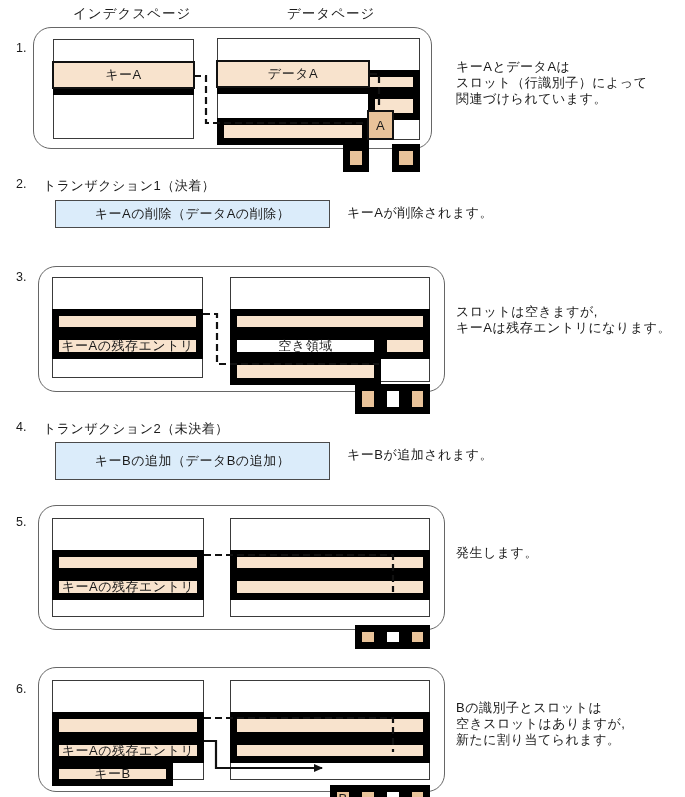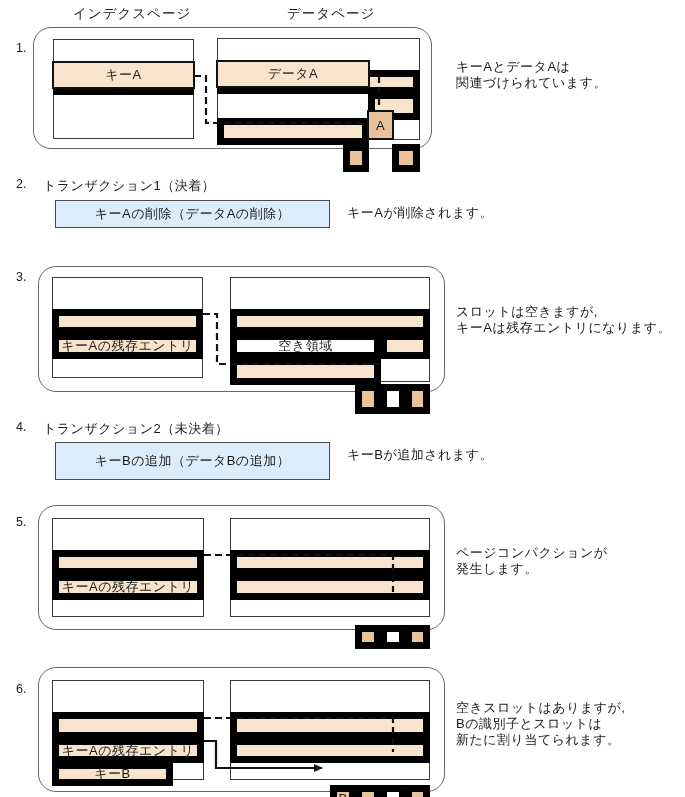--- a/index.html
+++ b/index.html
@@ -45,20 +45,21 @@
   <div class="fill tan" style="left:217px;top:38px;width:203px;height:24px"></div>
   <div class="fill tan" style="left:368px;top:60px;width:52px;height:28px"></div>
   <div class="fill tan" style="left:217px;top:86px;width:152px;height:27px"></div>
   <div class="thick tan lbl" style="left:216px;top:60px;width:154px;height:28px">データA</div>
   <div class="fill slot" style="left:343px;top:112px;width:26px;height:28px"></div>
   <div class="thick slot lbl" style="left:367px;top:110px;width:27px;height:30px">A</div>
   <div class="fill slot" style="left:392px;top:112px;width:28px;height:28px"></div>
 
   <div class="note" style="left:456px;top:59px">
     <div>キーAとデータAは</div>
+    <div>スロット（行識別子）によって</div>
     <div>関連づけられています。</div>
   </div>
 
   <div class="step-title" style="left:43px;top:177px">トランザクション1（決着）</div>
   <div class="blue-box" style="left:55px;top:200px;width:275px;height:28px">キーAの削除（データAの削除）</div>
   <div class="note" style="left:347px;top:205px">キーAが削除されます。</div>
 
   <div class="container" style="left:38px;top:266px;width:407px;height:126px"></div>
 
   <div class="box" style="left:52px;top:277px;width:151px;height:101px"></div>
@@ -90,42 +91,41 @@
   <div class="fill tan lbl" style="left:52px;top:542px;width:152px;height:26px">キーAの残存エントリ</div>
 
   <div class="box" style="left:230px;top:518px;width:200px;height:99px"></div>
   <div class="fill tan" style="left:230px;top:518px;width:200px;height:25px"></div>
   <div class="fill tan" style="left:230px;top:542px;width:200px;height:26px"></div>
   <div class="fill slot" style="left:355px;top:593px;width:26px;height:24px"></div>
   <div class="fill white" style="left:380px;top:593px;width:26px;height:24px"></div>
   <div class="fill slot" style="left:405px;top:593px;width:25px;height:24px"></div>
 
   <div class="note" style="left:456px;top:545px">
-    <div>ページコンパクションが</div>
     <div>発生します。</div>
   </div>
 
   <div class="container" style="left:38px;top:667px;width:407px;height:125px"></div>
 
   <div class="box" style="left:52px;top:680px;width:152px;height:100px"></div>
   <div class="fill tan" style="left:52px;top:680px;width:152px;height:27px"></div>
   <div class="fill tan lbl" style="left:52px;top:706px;width:152px;height:25px">キーAの残存エントリ</div>
   <div class="fill tan lbl" style="left:52px;top:730px;width:121px;height:24px">キーB</div>
 
   <div class="box" style="left:230px;top:680px;width:200px;height:100px"></div>
   <div class="fill tan" style="left:230px;top:680px;width:200px;height:27px"></div>
   <div class="fill tan" style="left:230px;top:706px;width:200px;height:25px"></div>
   <div class="fill slot lbl" style="left:330px;top:753px;width:26px;height:27px">B</div>
   <div class="fill slot" style="left:355px;top:753px;width:26px;height:27px"></div>
   <div class="fill white" style="left:380px;top:753px;width:26px;height:27px"></div>
   <div class="fill slot" style="left:405px;top:753px;width:25px;height:27px"></div>
 
   <div class="note" style="left:456px;top:700px">
+    <div>Bの識別子とスロットは</div>
     <div>空きスロットはありますが,</div>
-    <div>Bの識別子とスロットは</div>
     <div>新たに割り当てられます。</div>
   </div>
 
   <svg class="overlay" width="685" height="797" viewBox="0 0 685 797">
     <defs>
       <marker id="ah" markerWidth="9" markerHeight="8" refX="8" refY="4" orient="auto" markerUnits="userSpaceOnUse">
         <path d="M0,0 L9,4 L0,8 Z" fill="#111"></path>
       </marker>
     </defs>
     <path d="M194 76 L206 76 L206 123 L366 123" fill="none" stroke="#111" stroke-width="2.2" stroke-dasharray="7 4"></path>

